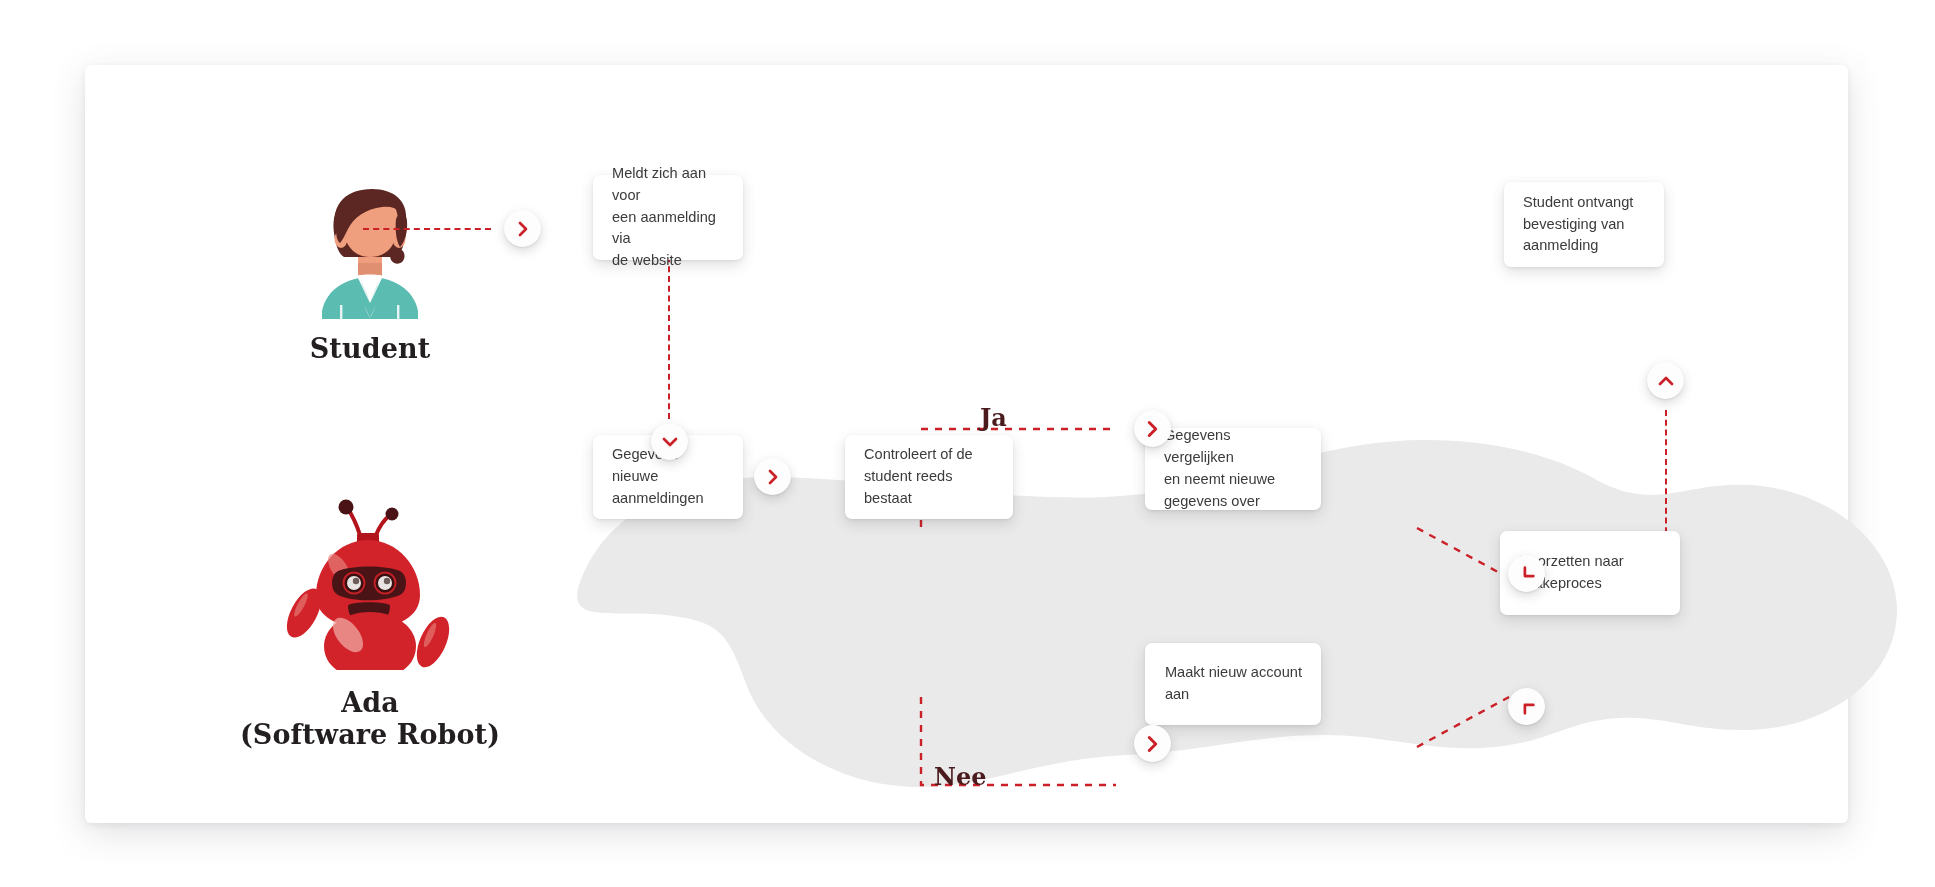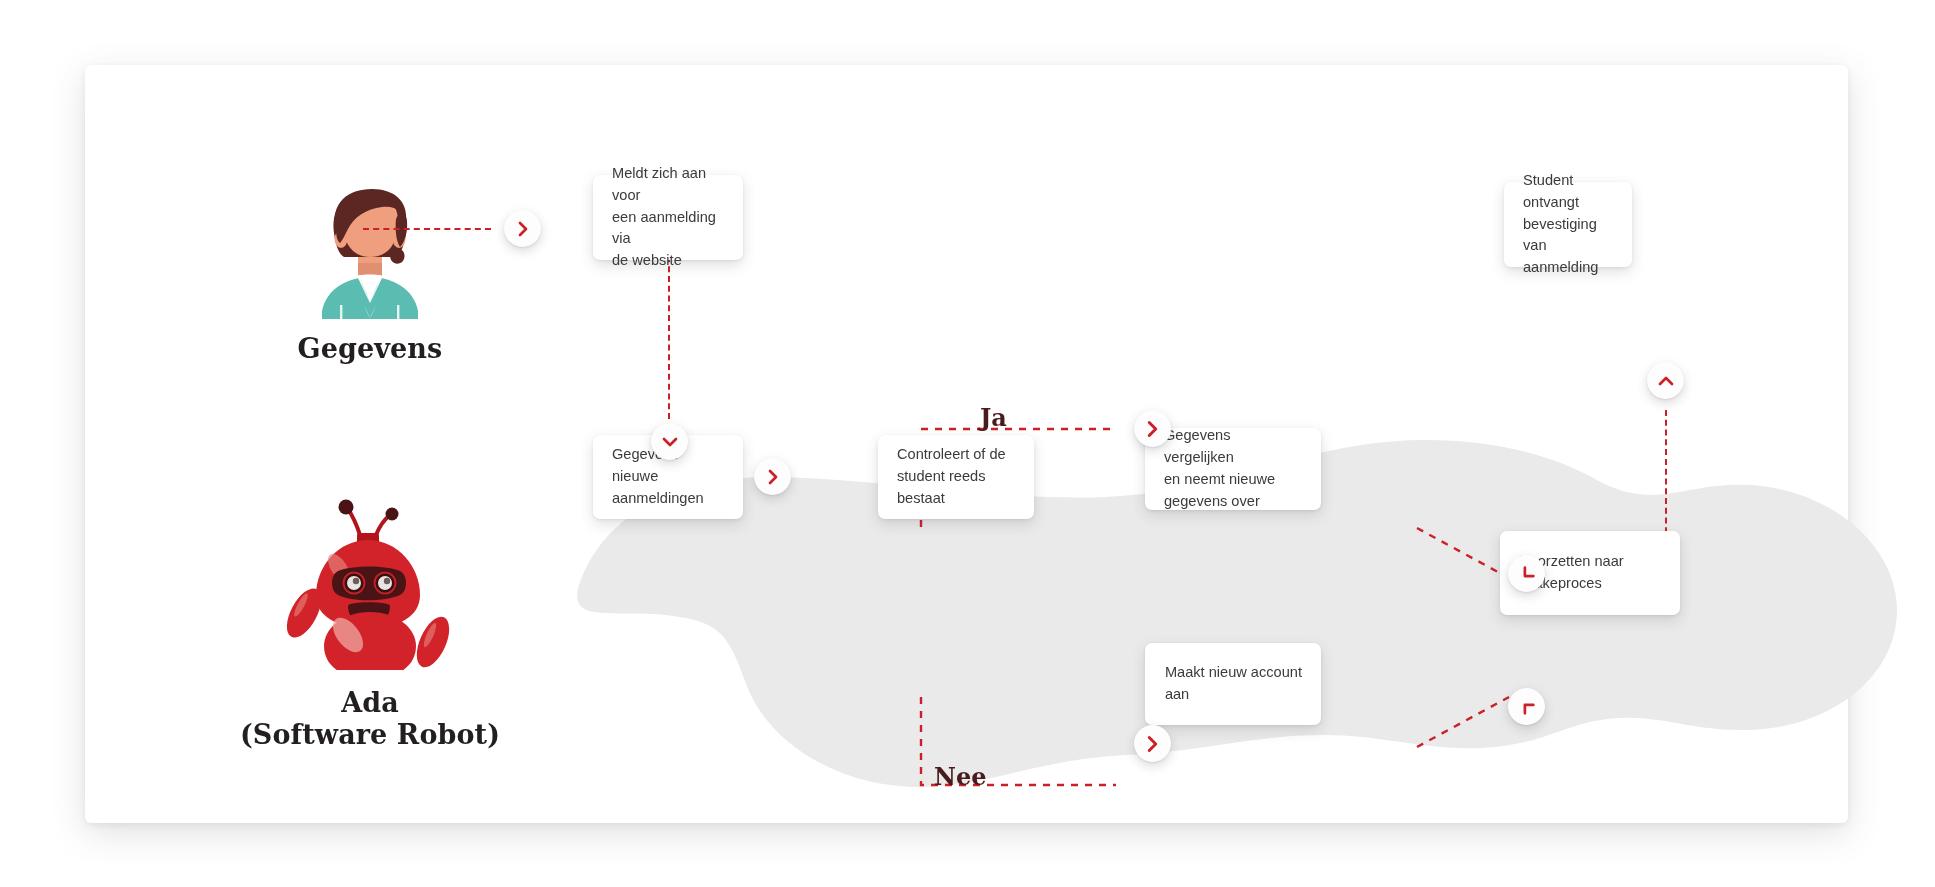--- a/index.html
+++ b/index.html
@@ -160,21 +160,21 @@
         <path d="M70 92 C92 92 114 104 118 126 L118 134 L22 134 L22 126 C26 104 48 92 70 92 Z" fill="#5bbcb2"></path>
 
         <path d="M57 91 L70 118 L83 91 C79 89 61 89 57 91 Z" fill="#ffffff"></path>
         <path d="M61 95 L70 116 L79 95 C76 108 73 112 70 116 C67 112 64 108 61 95 Z" fill="#dceeec"></path>
 
         <path d="M64 120 L70 134 L76 120 C73 126 71 130 70 134 C69 130 67 126 64 120 Z" fill="#dceeec"></path>
 
         <rect x="40" y="120" width="2.4" height="14" fill="#ffffff" opacity=".85"></rect>
         <rect x="97" y="120" width="2.4" height="14" fill="#ffffff" opacity=".85"></rect>
       </svg>
-      <div class="actor-label">Gegevens</div>
+      <div class="actor-label">Student</div>
     </div>
 
     <div class="actor" id="ada-actor">
       <svg width="168" height="175" viewBox="0 0 168 175" aria-hidden="true" style="display:block;margin:0 auto;">
 
         <path d="M74 40 C70 28 66 20 62 14" stroke="#b3141c" stroke-width="4" fill="none" stroke-linecap="round"></path>
         <path d="M90 40 C94 30 99 24 104 20" stroke="#b3141c" stroke-width="4" fill="none" stroke-linecap="round"></path>
         <circle cx="60" cy="12" r="7.5" fill="#4a1416"></circle>
         <circle cx="106" cy="19" r="6.5" fill="#4a1416"></circle>
 
@@ -239,42 +239,42 @@
       <div class="pbox-text">Meldt zich aan voor
 een aanmelding via
 de website</div>
     </div>
 
     <div class="pbox" style="left:508px; top:370px; width:150px; height:84px;">
       <div class="pbox-text">Gegevens nieuwe
 aanmeldingen</div>
     </div>
 
-    <div class="pbox" style="left:760px; top:370px; width:156px; height:84px;margin-left:33px;">
+    <div class="pbox" style="left:760px; top:370px; width:168px; height:84px;">
       <div class="pbox-text">Controleert of de
 student reeds bestaat</div>
     </div>
 
     <div class="pbox" style="left:1060px; top:363px; width:176px; height:82px;">
       <div class="pbox-text">Gegevens vergelijken
 en neemt nieuwe
 gegevens over</div>
     </div>
 
     <div class="pbox" style="left:1060px; top:578px; width:176px; height:82px;justify-content:flex-end;">
       <div class="pbox-text">Maakt nieuw account
 aan</div>
     </div>
 
     <div class="pbox" style="left:1415px; top:466px; width:180px; height:84px;">
       <div class="pbox-text">Doorzetten naar
 intakeproces</div>
     </div>
 
-    <div class="pbox" style="left:1419px; top:117px; width:128px; height:85px;">
+    <div class="pbox" style="left:1419px; top:117px; width:160px; height:85px;">
       <div class="pbox-text">Student ontvangt
 bevestiging van
 aanmelding</div>
     </div>
 
     <div class="dlabel" style="left:895px; top:338px;">Ja</div>
     <div class="dlabel" style="left:849px; top:697px;">Nee</div>
 
     <div class="chev r" style="left:419px; top:145px;">
       <svg width="12" height="16" viewBox="0 0 12 16">

